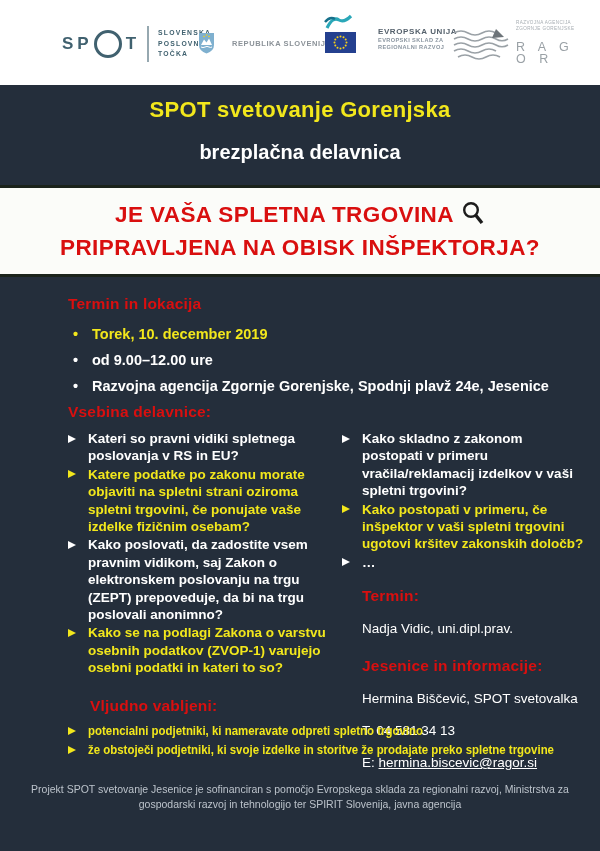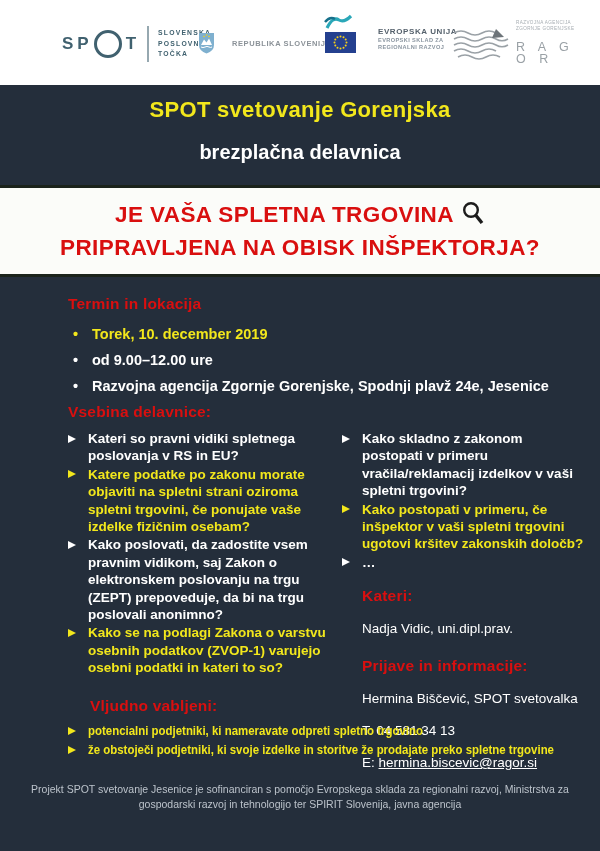--- a/index.html
+++ b/index.html
@@ -212,26 +212,26 @@
         <div class="aitem c-yellow">
           <span class="arrow"></span>
           <span>Kako postopati v primeru, če inšpektor v vaši spletni trgovini ugotovi kršitev zakonskih določb?</span>
         </div>
         <div class="aitem c-white">
           <span class="arrow"></span>
           <span>…</span>
         </div>
 
         <div class="exec">
-          <h2>Kateri:</h2>
+          <h2>Termin:</h2>
           <p>Nadja Vidic, uni.dipl.prav.</p>
         </div>
 
         <div class="reg">
-          <h2>Prijave in informacije:</h2>
+          <h2>Jesenice in informacije:</h2>
           <p>Hermina Biščević, SPOT svetovalka</p>
           <p>T: 04 581 34 13</p>
           <p><span>E: </span><a class="email" href="#">hermina.biscevic@ragor.si</a></p>
         </div>
       </div>
     </div>
   </section>
 
   <section class="invite">
     <h2>Vljudno vabljeni:</h2>

